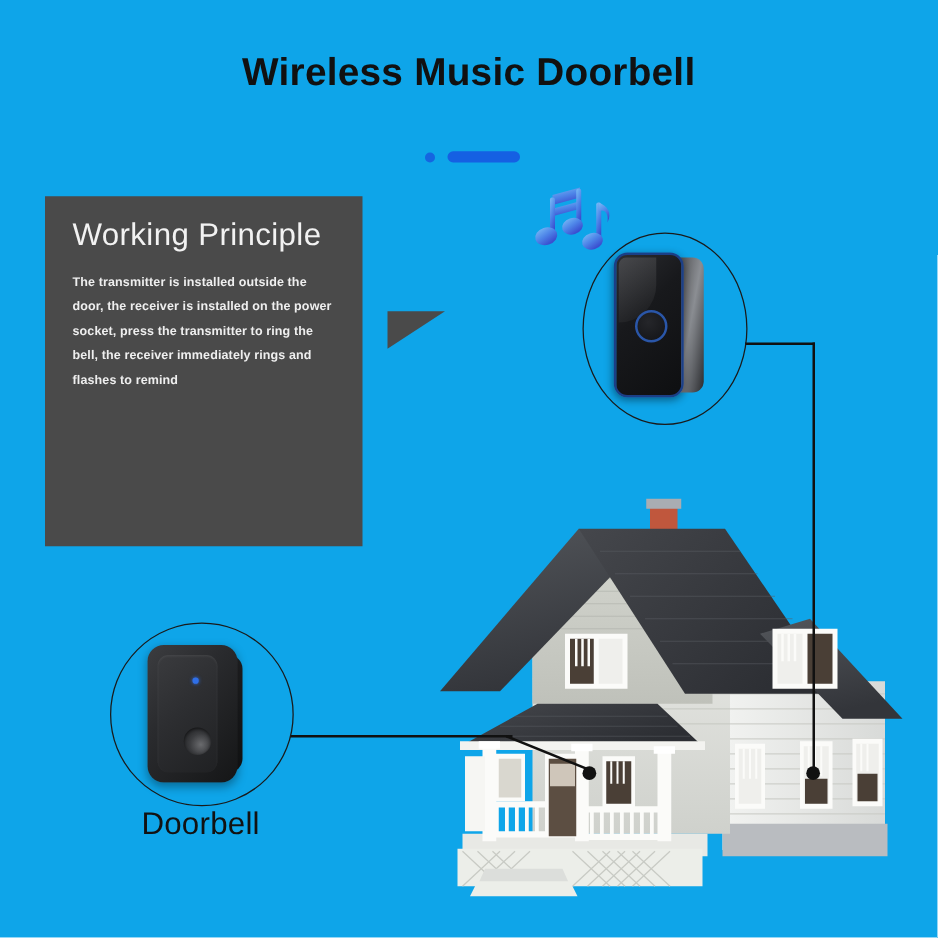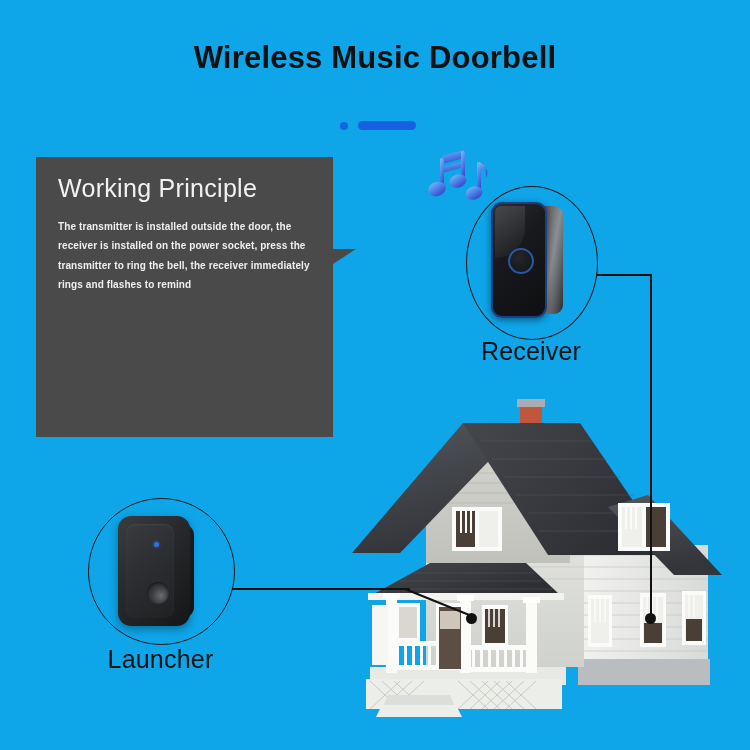--- a/index.html
+++ b/index.html
@@ -28,21 +28,21 @@
     font-weight: bold;
     color: #111111;
     letter-spacing: 0.2px;
   }
 
   
   #principle-box {
     position: absolute;
     left: 36px;
     top: 157px;
-    width: 297px;
+    width: 254px;
     height: 280px;
     background: #4a4a4a;
     box-sizing: border-box;
     padding: 18px 20px 0 22px;
   }
   #principle-heading {
     font-family: "Liberation Sans", sans-serif;
     font-size: 25px;
     font-weight: 400;
     color: #f2f2f2;
@@ -508,27 +508,26 @@
   <div class="leader-dot" id="leader-launcher-dot"></div>
 
   <div class="callout-circle" id="circle-receiver"></div>
   <div id="device-receiver">
     <div id="receiver-side"></div>
     <div id="receiver-body">
       <div id="receiver-gloss"></div>
       <div id="receiver-button"></div>
     </div>
   </div>
-  <div class="device-label" id="label-receiver">Receiver</div>
 
   <div class="callout-circle" id="circle-launcher"></div>
   <div id="device-launcher">
     <div id="launcher-side"></div>
     <div id="launcher-shell">
       <div id="launcher-face">
         <div id="launcher-led"></div>
         <div id="launcher-button"></div>
       </div>
     </div>
   </div>
-  <div class="device-label" id="label-launcher">Launcher</div>
+  <div class="device-label" id="label-launcher">Doorbell</div>
 
 </div>
 
 </body></html>

